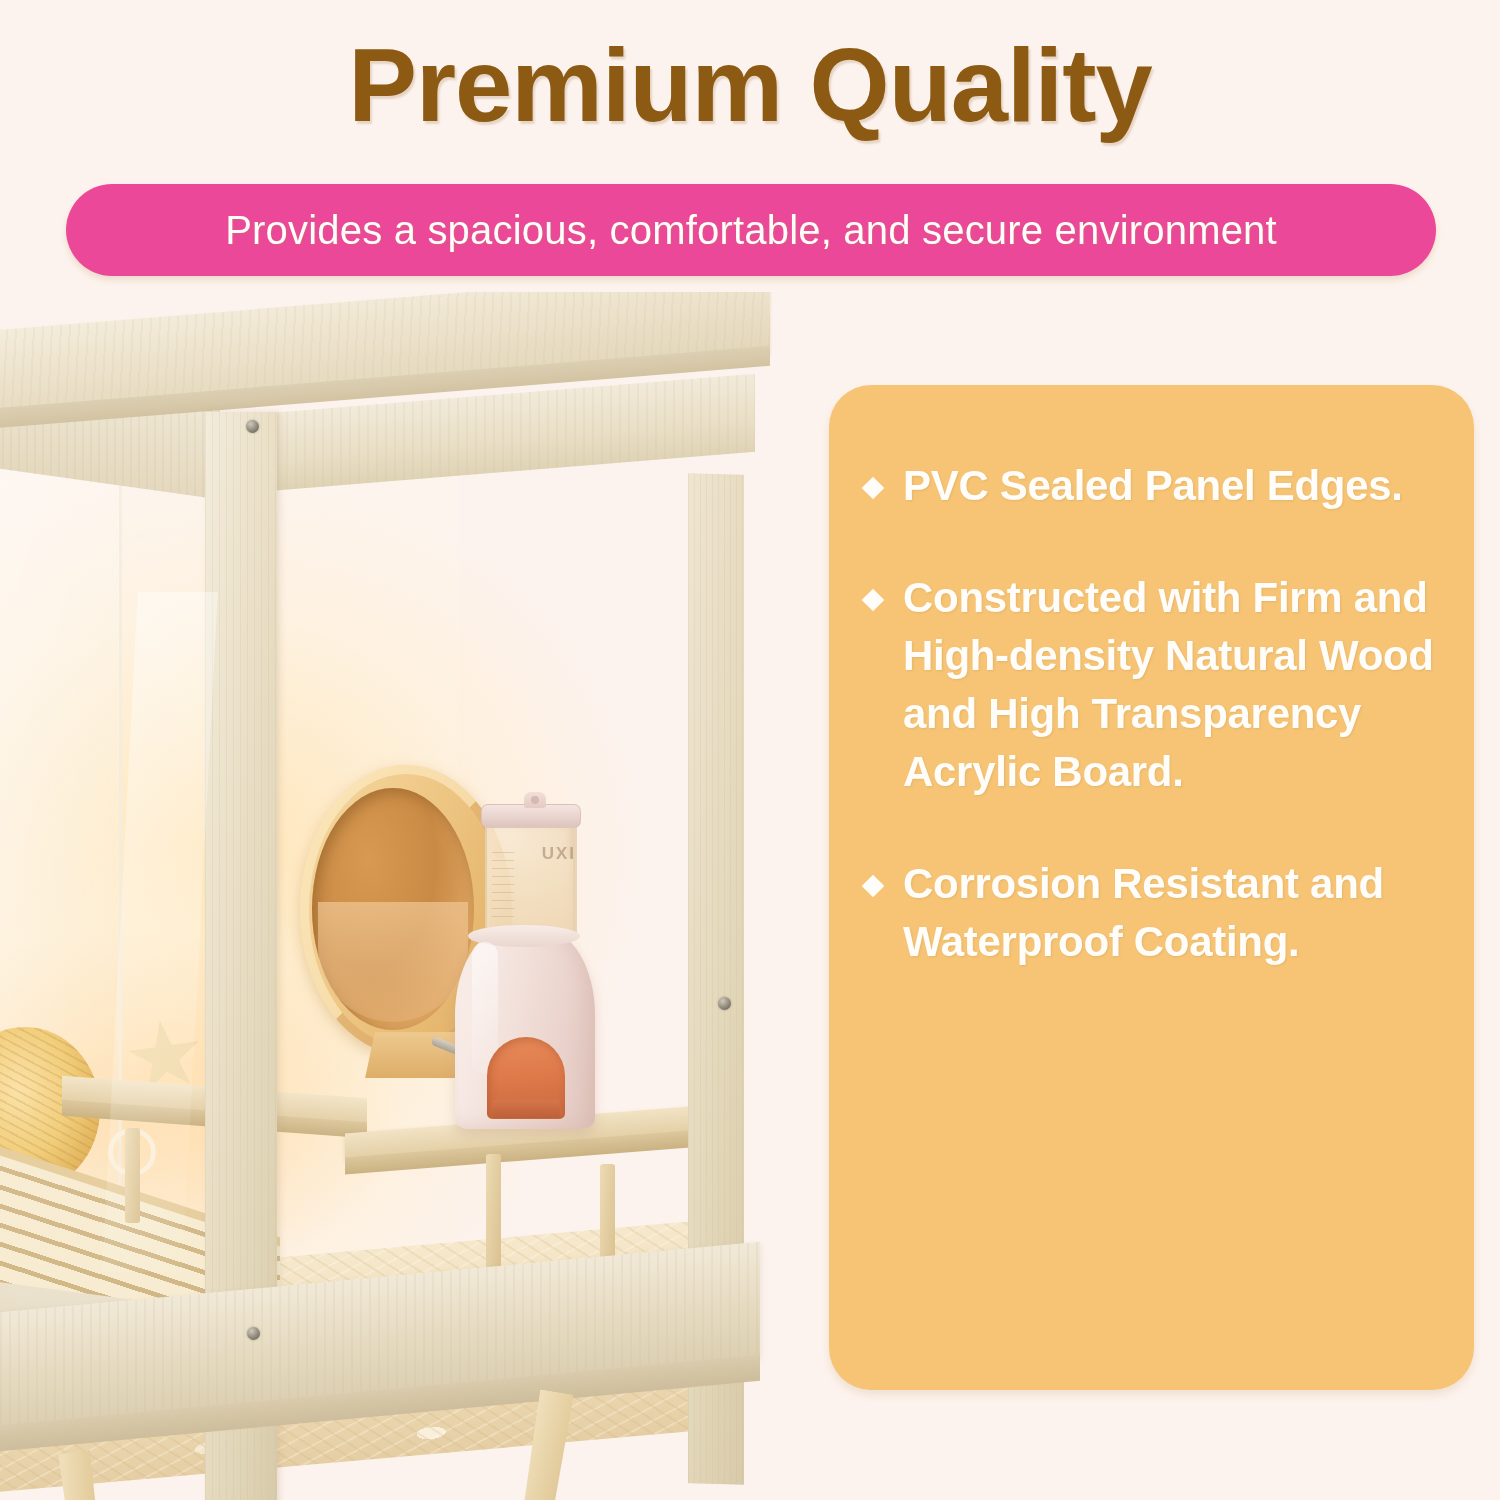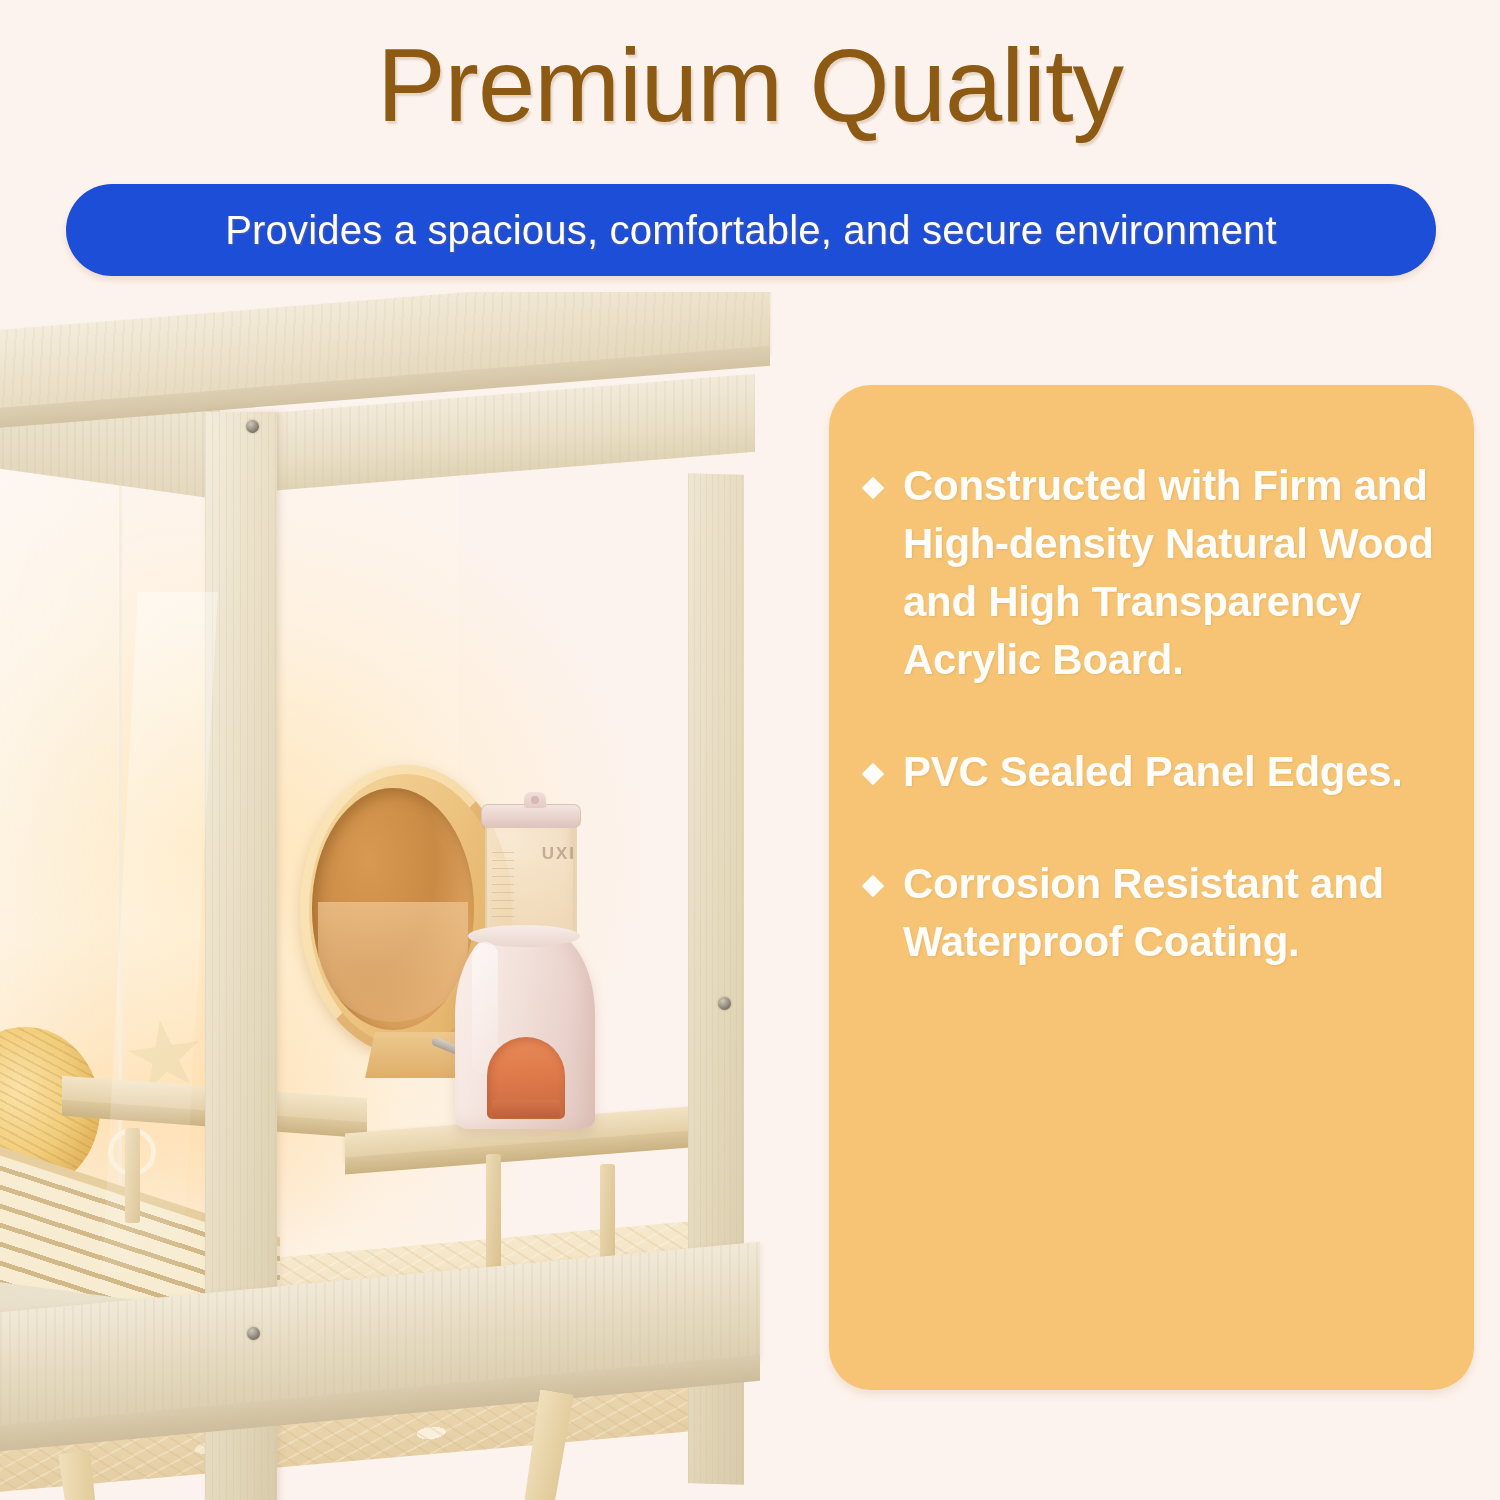--- a/index.html
+++ b/index.html
@@ -9,33 +9,33 @@
     font-family:"Liberation Sans", sans-serif;
     position:relative;
     overflow:hidden;
   }
 
   
   #headline {
     position:absolute; left:0; top:28px; width:1500px;
     text-align:center;
     font-size:103px;
-    font-weight:normal;
+    font-weight:bold;
     letter-spacing:-1px;
     color:#8C5A13;
     line-height:1.12;
     text-shadow:2px 3px 2px rgba(150,110,60,0.22);
     white-space:nowrap;
   }
 
   #subtitle-pill {
     position:absolute;
     left:66px; top:184px;
     width:1370px; height:92px;
-    background:#1d4ed8;
+    background:#ec4899;
     border-radius:46px;
     display:flex; align-items:center; justify-content:center;
     box-shadow:0 4px 6px rgba(190,150,95,0.25);
   }
   #subtitle-pill .txt {
     color:#FFFDF9;
     font-size:40px;
     font-weight:normal;
     letter-spacing:0.2px;
     white-space:nowrap;
@@ -537,26 +537,26 @@
   <div class="ph gloss"></div>
 
   <div class="ph stand-leg leg-right"></div>
   <div class="ph stand-leg leg-left-front"></div>
 </div>
 
 <div id="feature-panel">
 
   <div class="bullet-row">
     <span class="diamond"></span>
-    <span class="bullet-text">Constructed with Firm and High-density Natural Wood and High Transparency Acrylic Board.</span>
+    <span class="bullet-text">PVC Sealed Panel Edges.</span>
   </div>
 
   <div class="bullet-row">
     <span class="diamond"></span>
-    <span class="bullet-text">PVC Sealed Panel Edges.</span>
+    <span class="bullet-text">Constructed with Firm and High-density Natural Wood and High Transparency Acrylic Board.</span>
   </div>
 
   <div class="bullet-row">
     <span class="diamond"></span>
     <span class="bullet-text">Corrosion Resistant and Waterproof Coating.</span>
   </div>
 
 
 </div>
 

